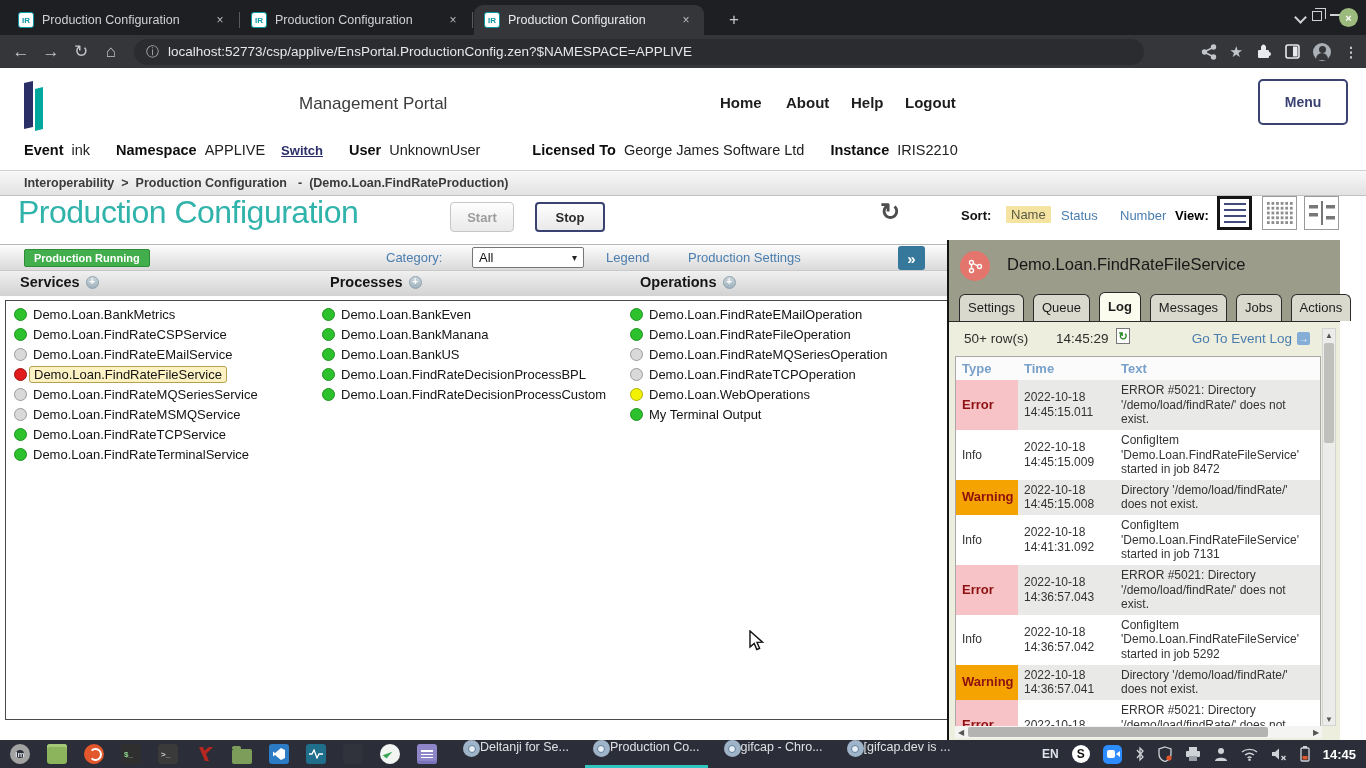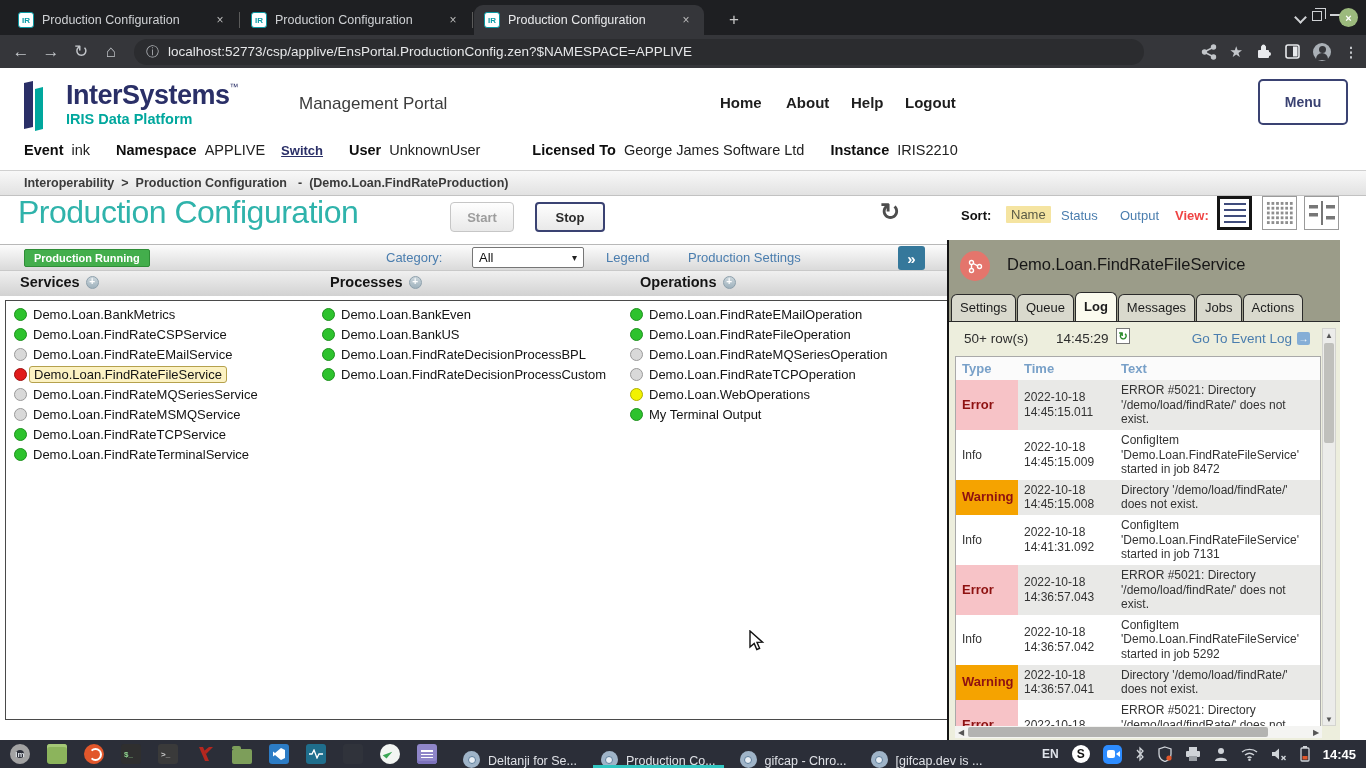--- a/index.html
+++ b/index.html
@@ -49,21 +49,21 @@
   .crumbbar{position:absolute;top:170px;left:0;right:0;height:26px;background:linear-gradient(#f8f8f8,#e2e2e2);border-top:1px solid #d0d0d0;border-bottom:1px solid #c2c2c2;display:flex;align-items:center;padding-left:24px;font-size:12.5px;font-weight:bold;color:#3b3b3b;gap:7px;}
   .titlebar{position:absolute;top:196px;left:0;right:0;height:44px;background:#fff;}
   .ptitle{position:absolute;left:18px;top:-2px;font-size:32px;color:#2fb3ab;font-weight:500;letter-spacing:-0.5px;}
   .btn{position:absolute;height:30px;top:6px;border-radius:4px;background:linear-gradient(#fefefe,#e9e9e9);font-size:13px;font-weight:bold;display:flex;align-items:center;justify-content:center;}
   .btn.start{left:450px;width:64px;border:1px solid #c6c6c6;color:#9d9d9d;}
   .btn.stop{left:535px;width:70px;border:2px solid #3a4272;color:#2b2b2b;}
   .spinner{position:absolute;left:880px;top:2px;font-size:24px;color:#4d4d4d;font-weight:bold;}
   .sortlbl{position:absolute;left:961px;top:12px;font-size:13px;font-weight:bold;color:#111;}
   .sortopt{position:absolute;top:12px;font-size:13px;color:#4a7dae;}
   .sortopt.active{background:#f5e4a1;color:#5a5a46;padding:1px 5px;top:10px;border-radius:1px;}
-  .viewlbl{position:absolute;left:1175px;top:12px;font-size:13px;font-weight:bold;color:#ef4444;}
+  .viewlbl{position:absolute;left:1175px;top:12px;font-size:13px;font-weight:bold;color:#000000;}
   .viewico{position:absolute;top:0px;width:35px;height:34px;background:#fff;border:1px solid #9a9a9a;display:flex;align-items:center;justify-content:center;}
   .viewico.active{border:3px solid #151515;}
   .vlines{width:22px;height:2.5px;background:#3f4c7c;box-shadow:0 6px 0 #3f4c7c,0 12px 0 #3f4c7c, 0 18px 0 #3f4c7c;margin-bottom:18px;}
   .vgrid{width:28px;height:24px;background-image:radial-gradient(#8e8e8e 1.3px,transparent 1.4px);background-size:4.6px 4.8px;}
 
   
   .main{position:absolute;top:240px;left:0;width:1366px;height:500px;background:#fff;}
   .left{position:absolute;left:0;top:4px;width:947px;height:476px;}
   .ltoolbar{position:relative;height:27px;background:linear-gradient(#fcfcfc,#dadada);border-top:1px solid #b8b8b8;border-bottom:1px solid #c9c9c9;}
   .runbadge{position:absolute;left:24px;top:4px;background:#43ae4c;border:1px solid #2f8d37;color:#fff;font-size:11px;font-weight:bold;padding:2px 9px;border-radius:2px;}
@@ -85,21 +85,21 @@
   .item[data-status="red"] .dot{background:#e11b1b;border-color:#9d0f0f;}
   .item[data-status="yellow"] .dot{background:#f2f200;border-color:#b0b000;}
   .item.selected .ilabel{background:#fcf2c3;border:1px solid #b5a14d;border-radius:3px;padding:0 4px;margin-left:-4px;}
 
   
   .panel{position:absolute;left:947px;top:0;width:393px;height:500px;background:#9b9c89;border-left:2px solid #141414;}
   .panel-head{position:relative;height:52px;}
   .svcico{position:absolute;left:11px;top:11px;width:30px;height:30px;border-radius:50%;background:#e4756c;display:flex;align-items:center;justify-content:center;}
   .panel-title{position:absolute;left:58px;top:15px;font-size:16.5px;color:#171717;}
   .panel-tabs{position:absolute;left:2px;top:52px;height:29px;display:flex;align-items:flex-end;}
-  .ptab{height:27px;line-height:26px;border:1px solid #2a2a2a;border-bottom:none;border-radius:6px 6px 0 0;padding:0 8px;font-size:13px;background:#d9d9cd;color:#1c1c1c;margin-right:1px;}
+  .ptab{height:27px;line-height:26px;border:1px solid #2a2a2a;border-bottom:none;border-radius:6px 6px 0 0;padding:0 8px;font-size:13px;background:#d9d9cd;color:#1c1c1c;margin-right:1px;margin-left:8px;}
   .ptab.active{background:#fbfbee;font-weight:bold;height:29px;line-height:28px;}
   .panel-body{position:absolute;top:81px;left:0;right:0;bottom:0;background:#edeedd;border-top:1px solid #2a2a2a;}
   .loginfo{position:absolute;top:9px;left:15px;right:18px;font-size:13.5px;color:#2e2e2e;}
   .rowcount{position:absolute;left:0;top:0;}
   .logtime{position:absolute;left:92px;top:0;}
   .refreshico{position:absolute;left:152px;top:-3px;width:14px;height:16px;background:#fff;border:1px solid #777;font-size:11px;color:#2a8a2a;display:flex;align-items:center;justify-content:center;font-weight:bold;}
   .eventlink{position:absolute;right:12px;top:0;color:#4a7dae;display:flex;gap:5px;align-items:center;}
   .golinkico{width:13px;height:13px;background:#85aed6;color:#fff;font-size:10px;display:flex;align-items:center;justify-content:center;border-radius:2px;}
   .logtablewrap{position:absolute;top:34px;left:6px;width:366px;height:371px;overflow:hidden;background:#fff;border:1px solid #a9a9a9;}
   table.logtable{border-collapse:collapse;width:100%;table-layout:fixed;}
@@ -136,21 +136,21 @@
   .folder:before{content:"";position:absolute;left:0;top:-3px;width:9px;height:3px;background:#7d9e5a;border-radius:2px 2px 0 0;}
   .vscode{background:#2c7cc5;}
   .wave{background:#1f6e8c;}
   .calc{background:#30333b;display:grid;grid-template-columns:8px 8px;grid-template-rows:8px 8px;gap:2px;padding:1px;}
   .calc i{display:block;} .calc i:nth-child(1){background:#f2a33c;} .calc i:nth-child(2){background:#e2572b;} .calc i:nth-child(3){background:#e2572b;} .calc i:nth-child(4){background:#f2a33c;}
   .compass{background:#f2f5f2;border-radius:50%;position:relative;}
   .compass:before{content:"";position:absolute;left:5px;top:5px;border-left:5px solid transparent;border-bottom:9px solid #3aa655;transform:rotate(40deg);}
   .notes{background:#8f86c9;box-shadow:inset 0 -3px 0 #7c72bb;}
   .notes i{width:12px;height:8px;background:repeating-linear-gradient(#fff 0 1.5px,transparent 1.5px 3.5px);display:block;}
   .taskbtns{display:flex;align-items:center;margin-left:14px;height:100%;}
-  .taskbtn{position:relative;display:flex;align-items:flex-end;gap:8px;height:100%;padding:0 12px;color:#dfe1e6;font-size:12.5px;max-width:150px;}
+  .taskbtn{position:relative;display:flex;align-items:flex-start;height:100%;padding:0 12px;color:#dfe1e6;font-size:12.5px;max-width:150px;}
   .taskbtn .tlabel{white-space:nowrap;overflow:hidden;max-width:102px;}
   .taskbtn.active:after{content:"";position:absolute;left:4px;right:4px;bottom:0;height:3px;background:#31c5c0;}
   .chromeico{width:17px;height:17px;border-radius:50%;background:#9fb4c8;position:relative;flex:0 0 17px;}
   .chromeico:before{content:"";position:absolute;left:4.5px;top:4.5px;width:8px;height:8px;border-radius:50%;background:#e8eef4;border:1px solid #5d7f9d;box-sizing:border-box;}
   .tray{margin-left:auto;display:flex;align-items:center;gap:13px;padding-right:10px;height:100%;}
   .tray-en{color:#dfe3ea;font-weight:bold;font-size:12px;}
   .tray-s{width:18px;height:18px;border-radius:50%;background:#fff;color:#111;font-weight:bold;font-size:12px;display:flex;align-items:center;justify-content:center;}
   .tray-cam{width:19px;height:19px;border-radius:5px;background:#2d8cff;position:relative;}
   .tray-cam:before{content:"";position:absolute;left:4px;top:5px;width:8px;height:8px;background:#fff;border-radius:2px;}
   .tray-cam:after{content:"";position:absolute;right:2px;top:6px;border-top:3px solid transparent;border-bottom:3px solid transparent;border-right:4px solid #fff;}
@@ -240,24 +240,20 @@
       </span>
     <span style="color:#c3c6ca;font-size:14px;font-weight:bold;">⋮</span>
   </div>
 
   <div class="pheader">
     <div class="logo">
       <span class="logomark">
           <i class="m1"></i>
           <i class="m2"></i>
         </span>
-      <span class="logotext">
-        <div><span class="l1">InterSystems</span><span class="tm">™</span></div>
-        <div class="l2">IRIS Data Platform</div>
-      </span>
     </div>
     <div class="mp-title">Management Portal</div>
     <span class="hnav" style="left:720px;">Home</span>
     <span class="hnav" style="left:786px;">About</span>
     <span class="hnav" style="left:851px;">Help</span>
     <span class="hnav" style="left:905px;">Logout</span>
     <div class="menu-btn">Menu</div>
     <div class="sessionbar">
       <b>Event</b>
         <span class="sgap"></span>
@@ -294,21 +290,21 @@
   </div>
 
   <div class="titlebar">
     <div class="ptitle">Production Configuration</div>
     <div class="btn start">Start</div>
     <div class="btn stop">Stop</div>
     <div class="spinner">↻</div>
     <span class="sortlbl">Sort:</span>
     <span class="sortopt active" style="left:1006px;">Name</span>
     <span class="sortopt" style="left:1061px;">Status</span>
-    <span class="sortopt" style="left:1120px;">Output</span>
+    <span class="sortopt" style="left:1120px;">Number</span>
     <span class="viewlbl">View:</span>
     <span class="viewico active" style="left:1217px;">
         <span class="vlines"></span>
       </span>
     <span class="viewico" style="left:1262px;">
         <span class="vgrid"></span>
       </span>
     <span class="viewico" style="left:1304px;">
       <svg width="30" height="28" viewBox="0 0 30 28">
           <g fill="#777">
@@ -385,20 +381,24 @@
               <span class="ilabel">Demo.Loan.FindRateTerminalService</span>
             </div>
         </div>
         <div class="icol icol2">
           <div class="item" data-status="green">
               <span class="dot"></span>
               <span class="ilabel">Demo.Loan.BankEven</span>
             </div>
           <div class="item" data-status="green">
               <span class="dot"></span>
+              <span class="ilabel">Demo.Loan.BankManana</span>
+            </div>
+          <div class="item" data-status="green">
+              <span class="dot"></span>
               <span class="ilabel">Demo.Loan.BankUS</span>
             </div>
           <div class="item" data-status="green">
               <span class="dot"></span>
               <span class="ilabel">Demo.Loan.FindRateDecisionProcessBPL</span>
             </div>
           <div class="item" data-status="green">
               <span class="dot"></span>
               <span class="ilabel">Demo.Loan.FindRateDecisionProcessCustom</span>
             </div>

